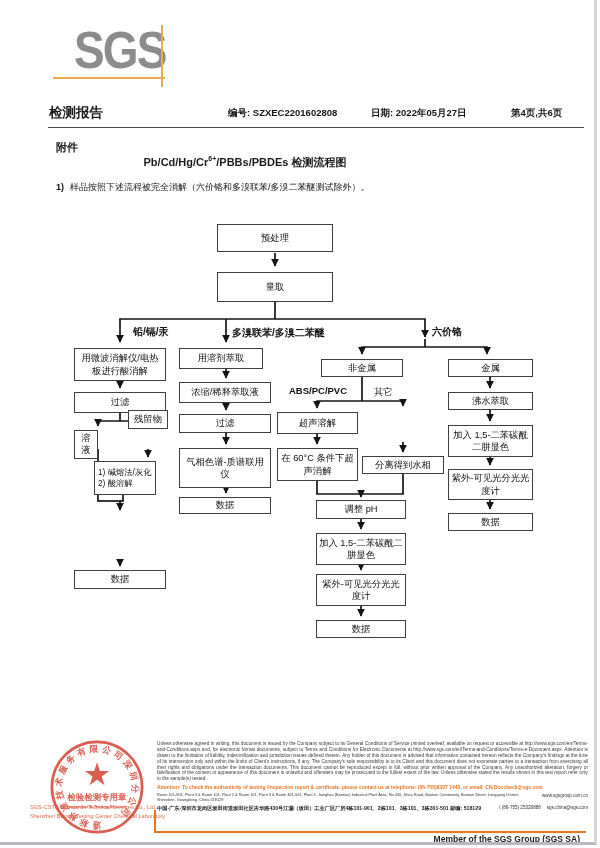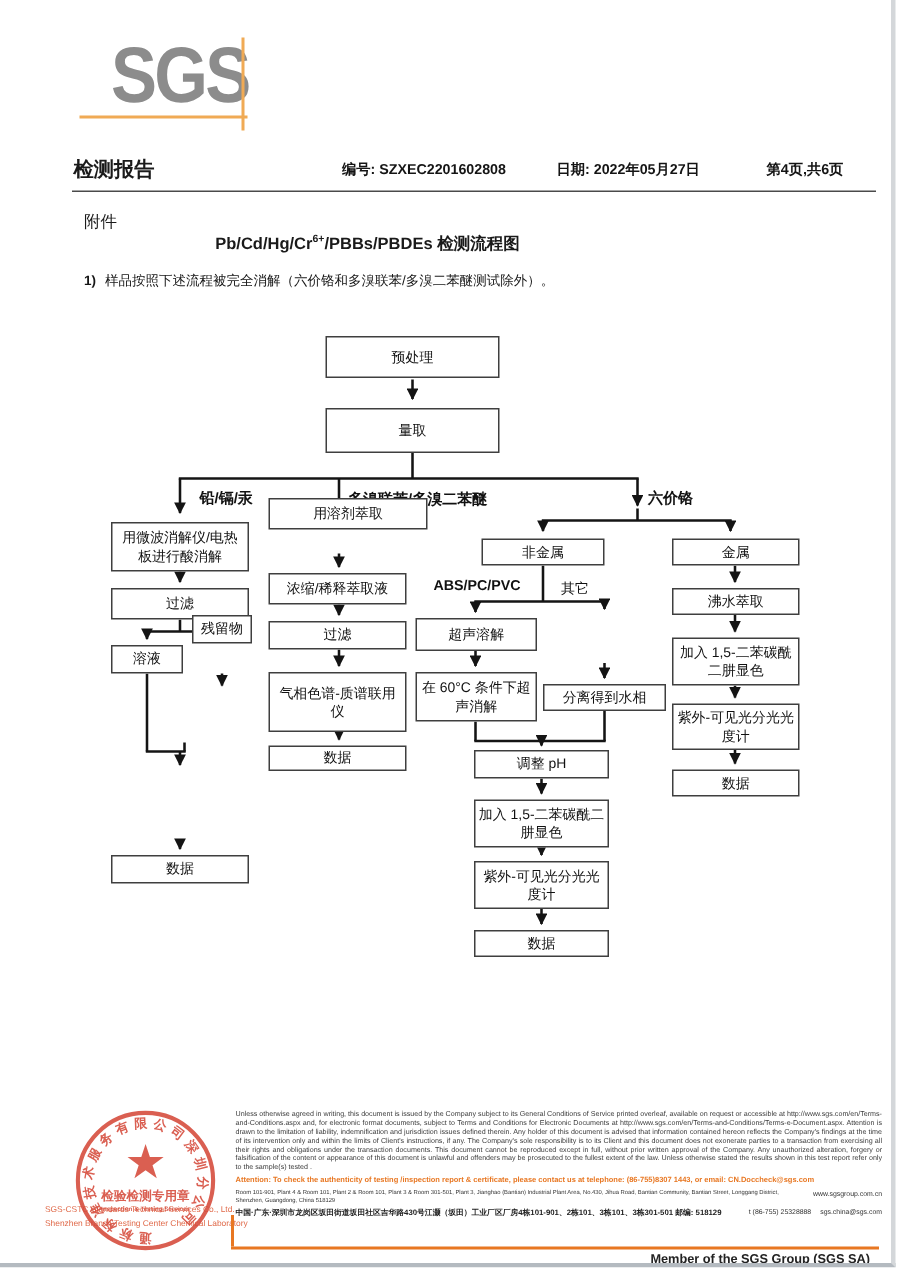--- a/index.html
+++ b/index.html
@@ -17,21 +17,21 @@
     transform:scale(0.92,1.05); transform-origin:left top;
   }
   .logo-vline { position:absolute; left:161px; top:25px; width:1.5px; height:62px; background:#f0aa55; }
   .logo-hline { position:absolute; left:53px; top:77px; width:112px; height:1.5px; background:#f0aa55; }
   .report-title { position:absolute; left:49px; top:104px; font-size:13.5px; font-weight:bold; }
   .hmeta { position:absolute; top:107px; font-size:9.5px; font-weight:bold; color:#141414;padding-left:46px; }
   .hmeta.no   { left:182px; }
   .hmeta.date { left:325px; }
   .hmeta.page-no { left:465px; }
   .header-rule { position:absolute; left:48px; top:127px; width:536px; height:1.3px; background:#4a4a4a; }
-  .attachment-label { position:absolute; left:56px; top:140px; font-size:11px; font-weight:normal; }
+  .attachment-label { position:absolute; left:56px; top:140px; font-size:11px; font-weight:bold; }
   .doc-title { position:absolute; left:60px; top:155px; width:370px; text-align:center; font-size:11px; font-weight:bold; }
   .doc-title sup { font-size:7px; }
   .note { position:absolute; left:56px; top:181px; width:500px; font-size:9px; color:#161616; }
   .note b { margin-right:6px; }
   
   .flow-svg { position:absolute; left:0; top:0; width:600px; height:848px; }
   .flow-svg .ln, .flow-svg .arr { stroke:#141414; stroke-width:1.7; fill:none; }
   .flow-svg .arr { marker-end:url(#ah); }
   .fbox {
     position:absolute; border:1.4px solid #3f3f3f; background:#ffffff;
@@ -130,25 +130,29 @@
 
   <div class="fbox" style="left:217px;top:224px;width:116px;min-height:28px">预处理</div>
   <div class="fbox" style="left:217px;top:272px;width:116px;min-height:30px">量取</div>
 
   <div class="flabel" style="left:133px;top:325px">铅/镉/汞</div>
   <div class="flabel" style="left:232px;top:326px">多溴联苯/多溴二苯醚</div>
   <div class="flabel" style="left:432px;top:325px">六价铬</div>
 
   <div class="fbox" style="left:74px;top:348px;width:92px;min-height:33px">用微波消解仪/电热板进行酸消解</div>
   <div class="fbox" style="left:74px;top:392px;width:92px;min-height:21px">过滤</div>
-  <div class="fbox" style="left:74px;top:430px;width:48px;min-height:19px">溶液</div>
+  <div class="fbox" style="left:74px;top:430px;width:24px;min-height:19px">溶液</div>
   <div class="fbox" style="left:128px;top:410px;width:40px;min-height:19px">残留物</div>
+  <div class="fbox align-left" style="left:94px;top:461px;width:62px;min-height:34px">
+    <div>1) 碱熔法/灰化</div>
+    <div>2) 酸溶解</div>
+  </div>
   <div class="fbox" style="left:74px;top:570px;width:92px;min-height:19px">数据</div>
 
-  <div class="fbox" style="left:179px;top:332px;width:106px;min-height:21px">用溶剂萃取</div>
+  <div class="fbox" style="left:179px;top:348px;width:84px;min-height:21px">用溶剂萃取</div>
   <div class="fbox" style="left:179px;top:382px;width:92px;min-height:21px">浓缩/稀释萃取液</div>
   <div class="fbox" style="left:179px;top:414px;width:92px;min-height:19px">过滤</div>
   <div class="fbox" style="left:179px;top:448px;width:92px;min-height:40px">气相色谱-质谱联用仪</div>
   <div class="fbox" style="left:179px;top:497px;width:92px;min-height:17px">数据</div>
 
   <div class="fbox" style="left:321px;top:359px;width:82px;min-height:18px">非金属</div>
   <div class="fbox" style="left:448px;top:359px;width:85px;min-height:18px">金属</div>
 
   <div class="flabel small" style="left:289px;top:385px">ABS/PC/PVC</div>
   <div class="flabel normal" style="left:374px;top:386px">其它</div>

